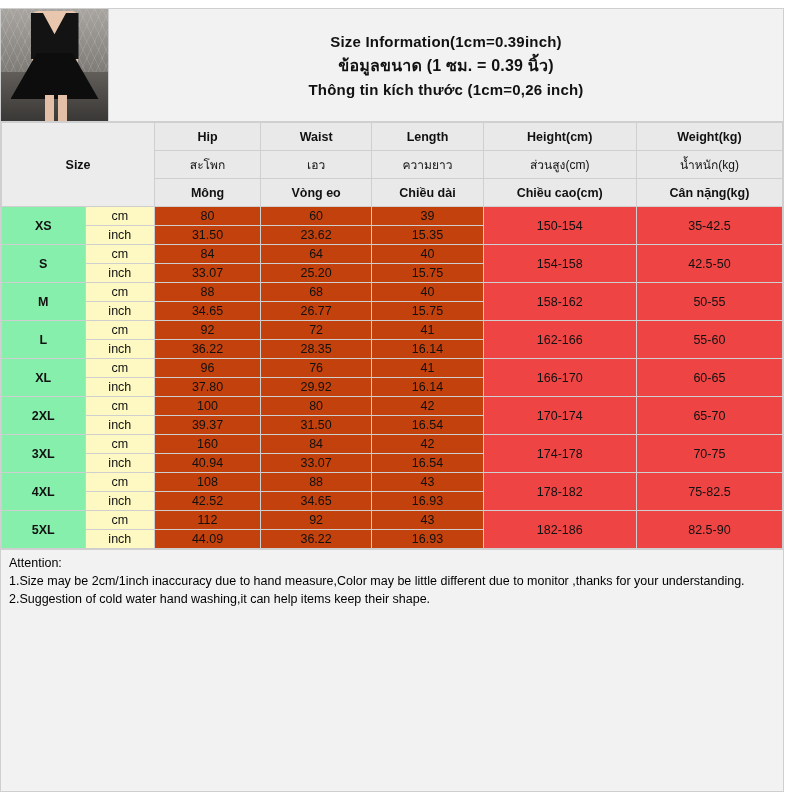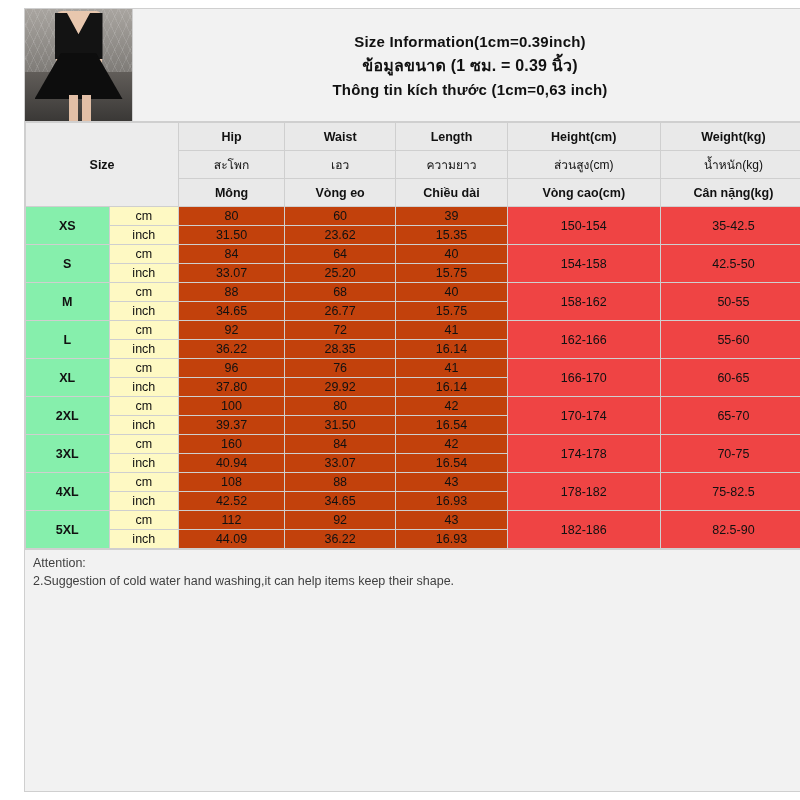--- a/index.html
+++ b/index.html
@@ -11,21 +11,21 @@
     width: 800px;
     height: 800px;
     font-family: "Liberation Sans", sans-serif;
     color: #000;
   }
   .page {
     position: relative;
     width: 800px;
     height: 800px;
     box-sizing: border-box;
-    padding: 8px 8px 8px 24px;
+    padding: 8px 8px 8px 0;
   }
   .sheet {
     position: relative;
     width: 784px;
     height: 784px;
     box-sizing: border-box;
     border: 1px solid #cfcfcf;
     background: #fff;
     display: flex;
     flex-direction: column;
@@ -172,21 +172,21 @@
   col.c-weight { width: 105px; }
 
   
   .attention {
     flex: 1;
     border-top: 1px solid #cfcfcf;
     background: #f2f2f2;
     padding: 4px 8px 6px 8px;
     font-size: 12.5px;
     line-height: 1.45;
-    color: #404040;
+    color: #000000;
   }
   .attention p { margin: 0; }
 </style>
 </head>
 <body>
 
 <div class="page">
   <div class="sheet">
 
     <div class="header">
@@ -195,21 +195,21 @@
         <div class="floor"></div>
         <div class="body"></div>
         <div class="dress-top"></div>
         <div class="skirt"></div>
         <div class="leg-l"></div>
         <div class="leg-r"></div>
       </div>
       <div class="title-block">
         <div class="title-line">Size Information(1cm=0.39inch)</div>
         <div class="title-line th">ข้อมูลขนาด (1 ซม. = 0.39 นิ้ว)</div>
-        <div class="title-line">Thông tin kích thước (1cm=0,63 inch)</div>
+        <div class="title-line">Thông tin kích thước (1cm=0,26 inch)</div>
       </div>
     </div>
 
     <table class="size-table">
       <colgroup>
         <col class="c-size">
           <col class="c-unit">
           <col class="c-hip">
           <col class="c-waist">
         <col class="c-length">
@@ -229,21 +229,21 @@
           <td class="hdr-cell thai">สะโพก</td>
           <td class="hdr-cell thai">เอว</td>
           <td class="hdr-cell thai">ความยาว</td>
           <td class="hdr-cell thai">ส่วนสูง(cm)</td>
           <td class="hdr-cell thai">น้ำหนัก(kg)</td>
         </tr>
         <tr>
           <td class="hdr-cell">Mông</td>
           <td class="hdr-cell">Vòng eo</td>
           <td class="hdr-cell">Chiều dài</td>
-          <td class="hdr-cell">Vòng cao(cm)</td>
+          <td class="hdr-cell">Chiều cao(cm)</td>
           <td class="hdr-cell">Cân nặng(kg)</td>
         </tr>
 
         <tr>
           <td class="sz" rowspan="2">XS</td>
           <td class="unit">cm</td>
           <td class="val">80</td>
           <td class="val">60</td>
           <td class="val">39</td>
           <td class="span-cell" rowspan="2">150-154</td>
@@ -381,17 +381,18 @@
           <td class="unit">inch</td>
           <td class="val">44.09</td>
           <td class="val">36.22</td>
           <td class="val">16.93</td>
         </tr>
       </tbody>
     </table>
 
     <div class="attention">
       <p>Attention:</p>
+      <p>1.Size may be 2cm/1inch inaccuracy due to hand measure,Color may be little different due to monitor ,thanks for your understanding.</p>
       <p>2.Suggestion of cold water hand washing,it can help items keep their shape.</p>
     </div>
 
   </div>
 </div>
 
 </body></html>

